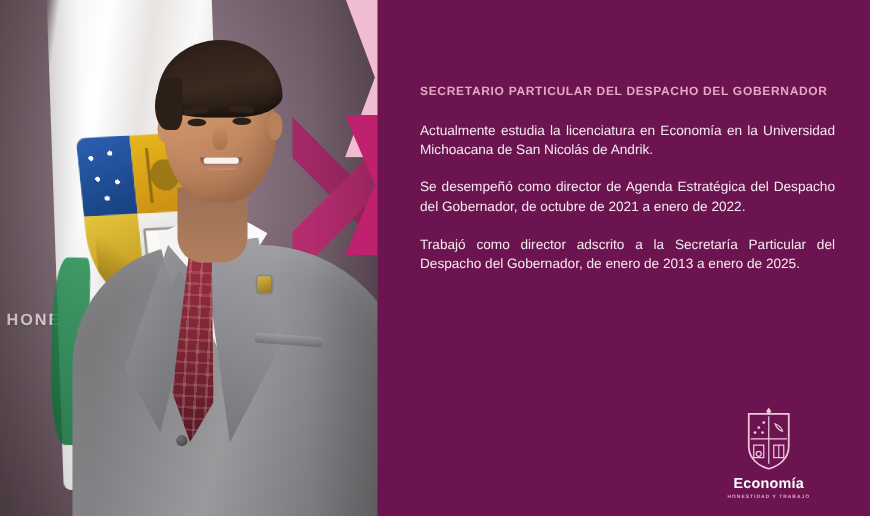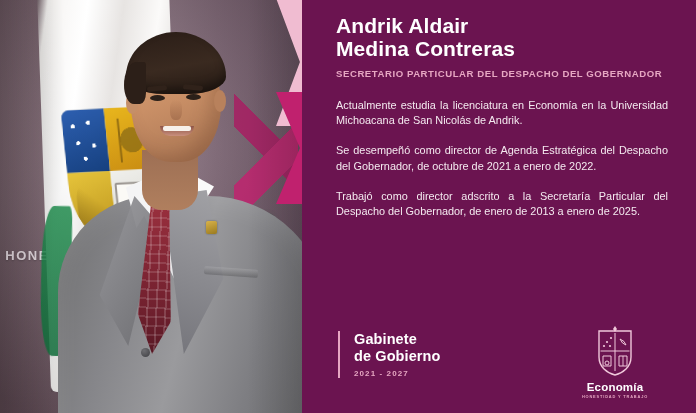--- a/index.html
+++ b/index.html
@@ -397,40 +397,31 @@
     </div>
     <div class="photo-shade"></div>
   </div>
 
   <div class="chev chev-pink"></div>
   <div class="chev chev-mag"></div>
 
   <div class="panel">
     <div class="panel-inner">
 
-      <div class="name">
-        <span>Andrik Aldair</span>
-        <span>Medina Contreras</span>
-      </div>
 
       <div class="role">SECRETARIO PARTICULAR DEL DESPACHO DEL GOBERNADOR</div>
 
       <div class="bio">
         <p>Actualmente estudia la licenciatura en Economía en la Universidad Michoacana de San Nicolás de Andrik.</p>
         <p>Se desempeñó como director de Agenda Estratégica del Despacho del Gobernador, de octubre de 2021 a enero de 2022.</p>
         <p>Trabajó como director adscrito a la Secretaría Particular del Despacho del Gobernador, de enero de 2013 a enero de 2025.</p>
       </div>
 
       <div class="footer">
 
-        <div class="gab">
-          <div class="gab-line">Gabinete</div>
-          <div class="gab-line">de Gobierno</div>
-          <div class="gab-years">2021 - 2027</div>
-        </div>
 
         <div class="emblem">
           <div class="crest">
             <svg width="40" height="52" viewBox="0 0 40 52" fill="none" aria-hidden="true">
               <path d="M4 6 H36 V32 C36 42 28 48 20 50 C12 48 4 42 4 32 Z" stroke="#F0C8DA" stroke-width="1.4" fill="none"></path>
               <path d="M20 8 V46" stroke="#F0C8DA" stroke-width="1"></path>
               <path d="M5.5 26 H34.5" stroke="#F0C8DA" stroke-width="1"></path>
               <circle cx="12" cy="17" r="1.1" fill="#F0C8DA"></circle>
               <circle cx="16" cy="13" r="1.1" fill="#F0C8DA"></circle>
               <circle cx="9" cy="21" r="1.1" fill="#F0C8DA"></circle>

